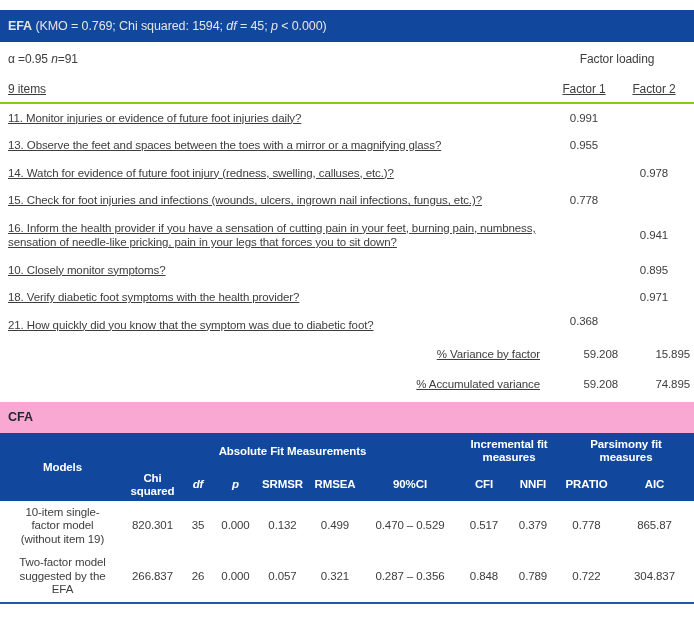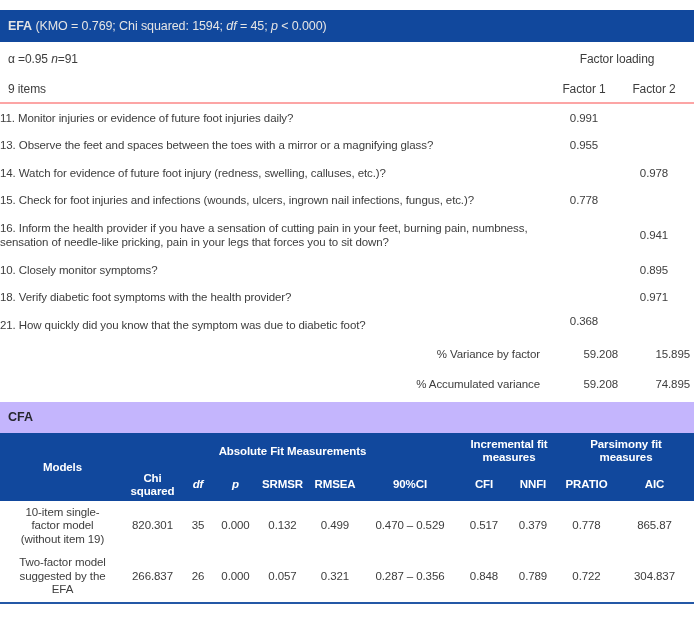--- a/index.html
+++ b/index.html
@@ -33,42 +33,42 @@
     display:flex; align-items:center;
     font-size:12px;
     letter-spacing:-0.1px;
   }
   .row-alpha{ height:34px; }
   .row-alpha .left{ flex:1; padding-left:8px; white-space:pre; }
   .row-alpha .left i{ font-style:italic; }
   .row-alpha .right{
     width:150px; text-align:center; padding-right:4px;
   }
-  .row-head{ height:28px; border-bottom:2px solid #fca5a5; }
+  .row-head{ height:28px; border-bottom:2px solid #84cc16;text-decoration:underline; }
   .row-head .left{ flex:1; padding-left:8px; }
   .colcell-f1{ width:68px; text-align:center; }
   .colcell-f2{ width:76px; text-align:center; padding-right:4px; }
   
   table{ border-collapse:collapse; width:694px; }
   .efa-table td{
     font-size:11.5px;
     line-height:14.5px;
     letter-spacing:-0.1px;
     vertical-align:middle;
     padding-top:6.5px; padding-bottom:6.5px;
   }
-  .efa-table td.q{ width:550px; padding-left:0; padding-right:10px; }
+  .efa-table td.q{ width:550px; padding-left:8px; padding-right:10px;text-decoration:underline; }
   .efa-table td.v1{ width:68px; text-align:center; }
   .efa-table td.v2{ width:76px; text-align:center; padding-right:4px; }
   .efa-table tr.vtop td.v1{ vertical-align:top; padding-top:3px; }
   .efa-table tr.summary td{ padding-top:8px; padding-bottom:8px;text-align:right; }
   
   .cfa-band{
     height:31px; margin-top:2px;
-    background:#c4b5fd;
+    background:#f9a8d4;
     color:#26262e;
     display:flex; align-items:center;
     padding-left:8px;
     font-size:12.5px; font-weight:bold;
   }
   .cfa-table{ border-bottom:2px solid #2458a6; }
   .cfa-table th{
     background:#11489d; color:#ffffff;
     font-size:11.5px; font-weight:bold;
     text-align:center; vertical-align:middle;

